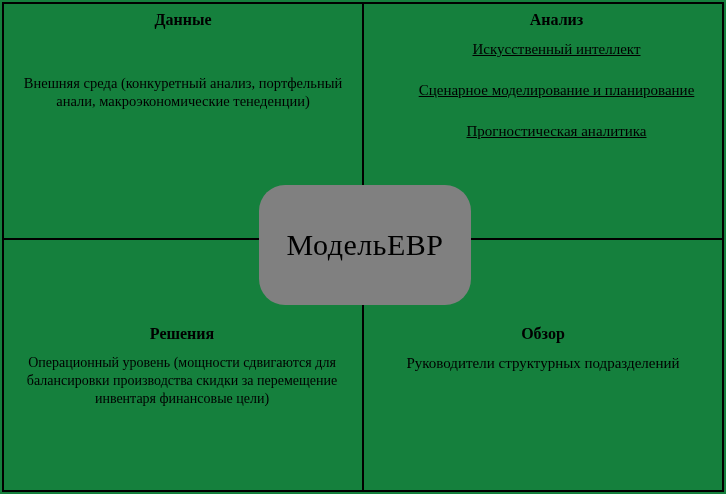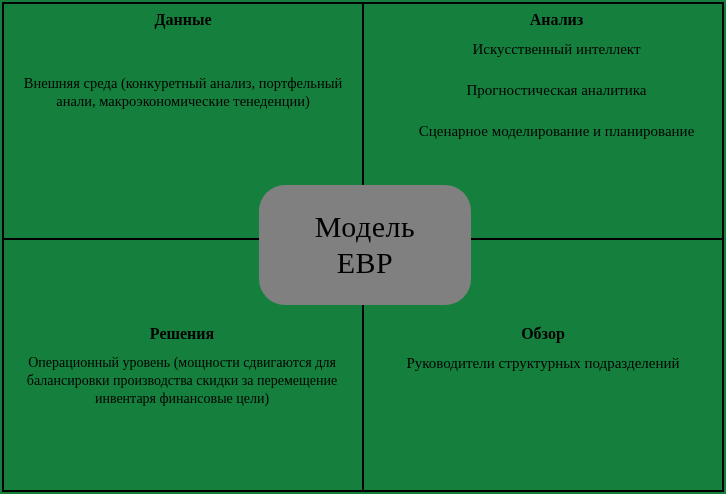--- a/index.html
+++ b/index.html
@@ -63,33 +63,32 @@
   .q-bl .q-title, .q-br .q-title {
     margin-top: 78px;
   }
   .q-item {
     font-size: 15px;
     line-height: 19px;
     margin: 0 0 13px 0;
   }
   .q-tl .q-item { font-size: 14.5px; line-height: 18px; margin-top: 44px; }
   .q-bl .q-item { font-size: 14px; line-height: 18px; }
-  .q-tr .q-item { margin-bottom: 22px; }
+  .q-tr .q-item { margin-bottom: 22px; text-decoration: underline; }
   .q-br .q-item { margin-bottom: 26px; }
 
   .center-box {
     position: absolute;
     left: 259px;
     top: 185px;
     width: 212px;
     height: 120px;
     background: #808080;
     border-radius: 26px;
     display: flex;
-    flex-direction: column;
     align-items: center;
     justify-content: center;
     color: #000000;
     z-index: 5;
   }
   .center-line {
     font-size: 30px;
     line-height: 36px;
     letter-spacing: 0.5px;
   }
@@ -104,22 +103,22 @@
   <div class="divider-h"></div>
 
   <div class="quadrant q-tl">
     <div class="q-title">Данные</div>
     <div class="q-item">Внешняя среда (конкуретный анализ, портфельный анали, макроэкономические тенеденции)</div>
   </div>
 
   <div class="quadrant q-tr">
     <div class="q-title">Анализ</div>
     <div class="q-item">Искусственный интеллект</div>
+    <div class="q-item">Сценарное моделирование и планирование</div>
     <div class="q-item">Прогностическая аналитика</div>
-    <div class="q-item">Сценарное моделирование и планирование</div>
   </div>
 
   <div class="quadrant q-bl">
     <div class="q-title">Решения</div>
     <div class="q-item">Операционный уровень (мощности сдвигаются для балансировки производства скидки за перемещение инвентаря финансовые цели)</div>
   </div>
 
   <div class="quadrant q-br">
     <div class="q-title">Обзор</div>
     <div class="q-item">Руководители структурных подразделений</div>

